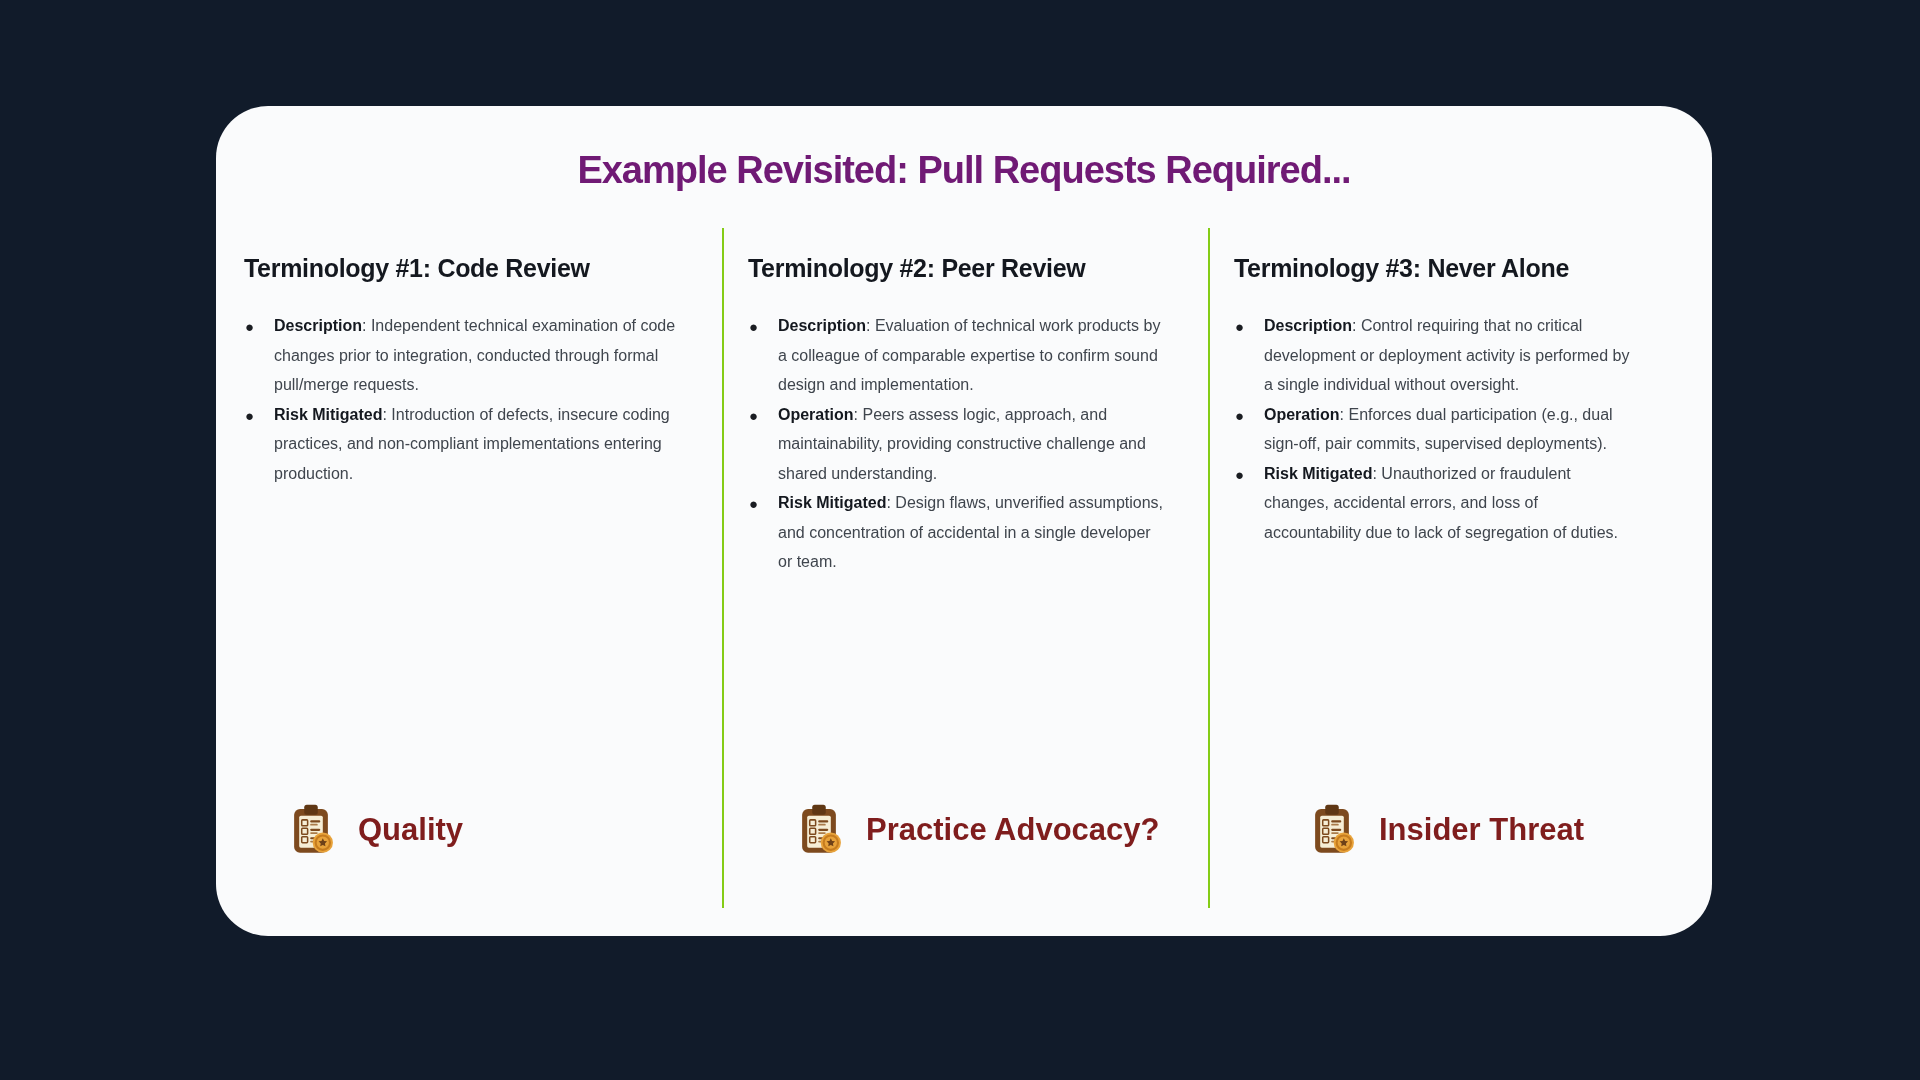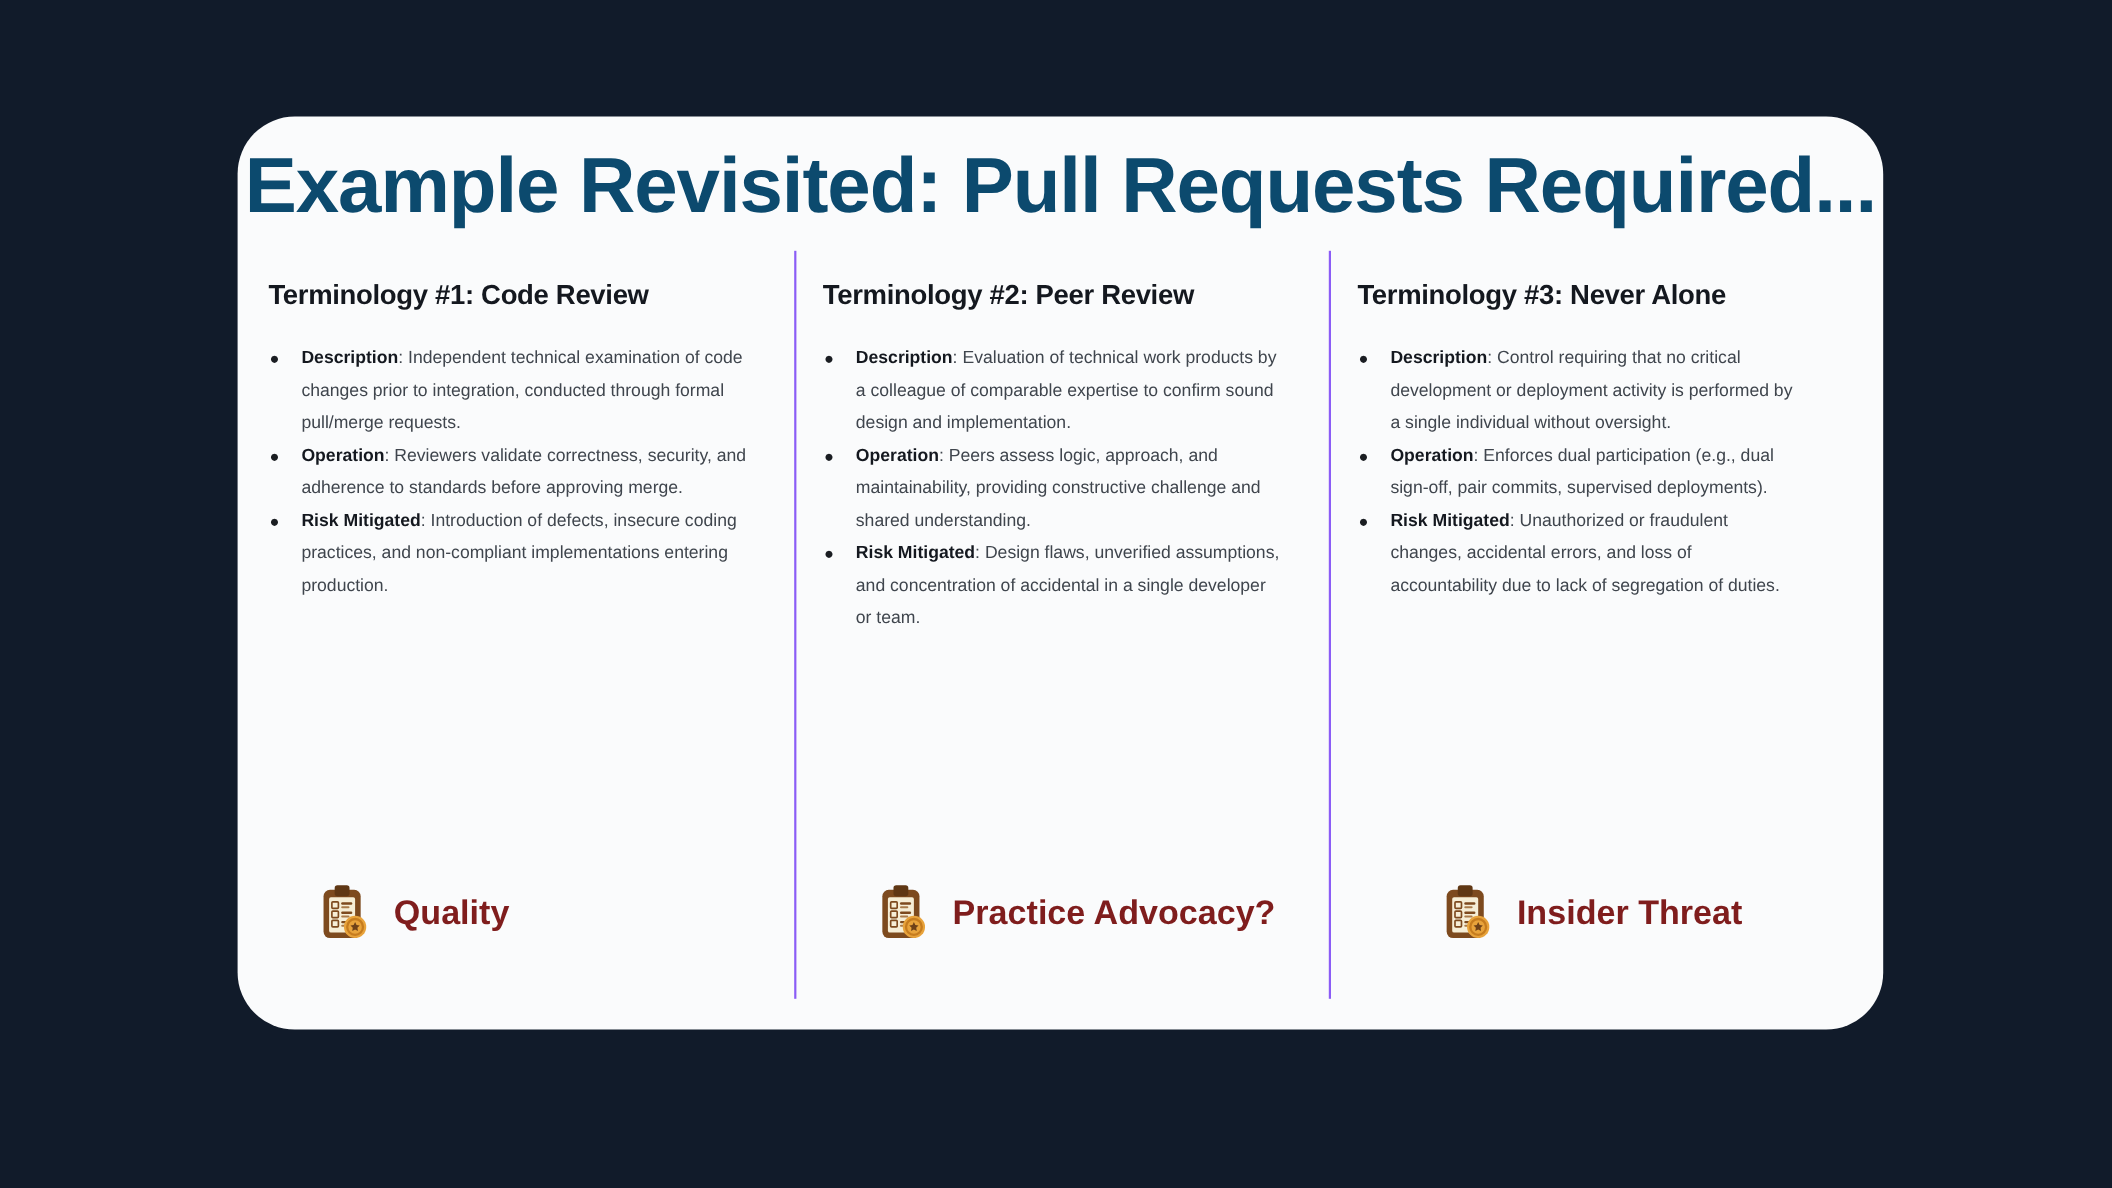--- a/index.html
+++ b/index.html
@@ -13,33 +13,33 @@
   .card {
     position: absolute;
     left: 216px; top: 106px;
     width: 1496px; height: 830px;
     background: #fafbfc;
     border-radius: 52px;
   }
   .slide-title {
     padding-top: 34px;
     text-align: center;
-    font-size: 71px;
+    font-size: 38px;
     font-weight: 700;
     letter-spacing: -1px;
-    color: #0c4a6e;
+    color: #701a75;
     line-height: 60px;
   }
   .columns {
     margin-top: 28px;
     height: 680px;
     display: flex;
   }
   .column { position: relative; height: 100%; }
-  .column + .column { border-left: 2px solid #8b5cf6; padding-left: 24px; }
+  .column + .column { border-left: 2px solid #84cc16; padding-left: 24px; }
   .col-1 { width: 506px; padding: 26px 32px 0 28px; }
   .col-2 { width: 486px; padding: 26px 40px 0 56px; }
   .col-3 { width: 488px; padding: 26px 58px 0 76px; }
   .col-header {
     font-size: 25px;
     font-weight: 700;
     letter-spacing: -0.3px;
     color: #14181f;
     margin-bottom: 28px;
     white-space: nowrap;
@@ -81,21 +81,20 @@
 
 <main class="card">
   <h1 class="slide-title">Example Revisited: Pull Requests Required...</h1>
 
   <div class="columns">
 
     <section class="column col-1">
       <h2 class="col-header">Terminology #1: Code Review</h2>
       <ul class="bullets">
         <li><b>Description</b><span>: Independent technical examination of code changes prior to integration, conducted through formal pull/merge requests.</span></li>
-        <li><b>Operation</b><span>: Reviewers validate correctness, security, and adherence to standards before approving merge.</span></li>
         <li><b>Risk Mitigated</b><span>: Introduction of defects, insecure coding practices, and non-compliant implementations entering production.</span></li>
       </ul>
       <div class="col-footer">
         <span class="icon">
           <svg viewBox="0 0 64 64" width="54" height="56" aria-hidden="true">
             <rect x="12" y="7" width="40" height="52" rx="7" fill="#7d4a1e"></rect>
             <rect x="24" y="2" width="16" height="12" rx="3" fill="#5f3714"></rect>
             <rect x="18" y="15" width="28" height="38" rx="2" fill="#f6eed6"></rect>
             <rect x="21" y="20" width="7" height="7" rx="1" fill="none" stroke="#7d4a1e" stroke-width="1.8"></rect>
             <rect x="31" y="20.5" width="12" height="2.6" rx="1.3" fill="#7d4a1e"></rect>

